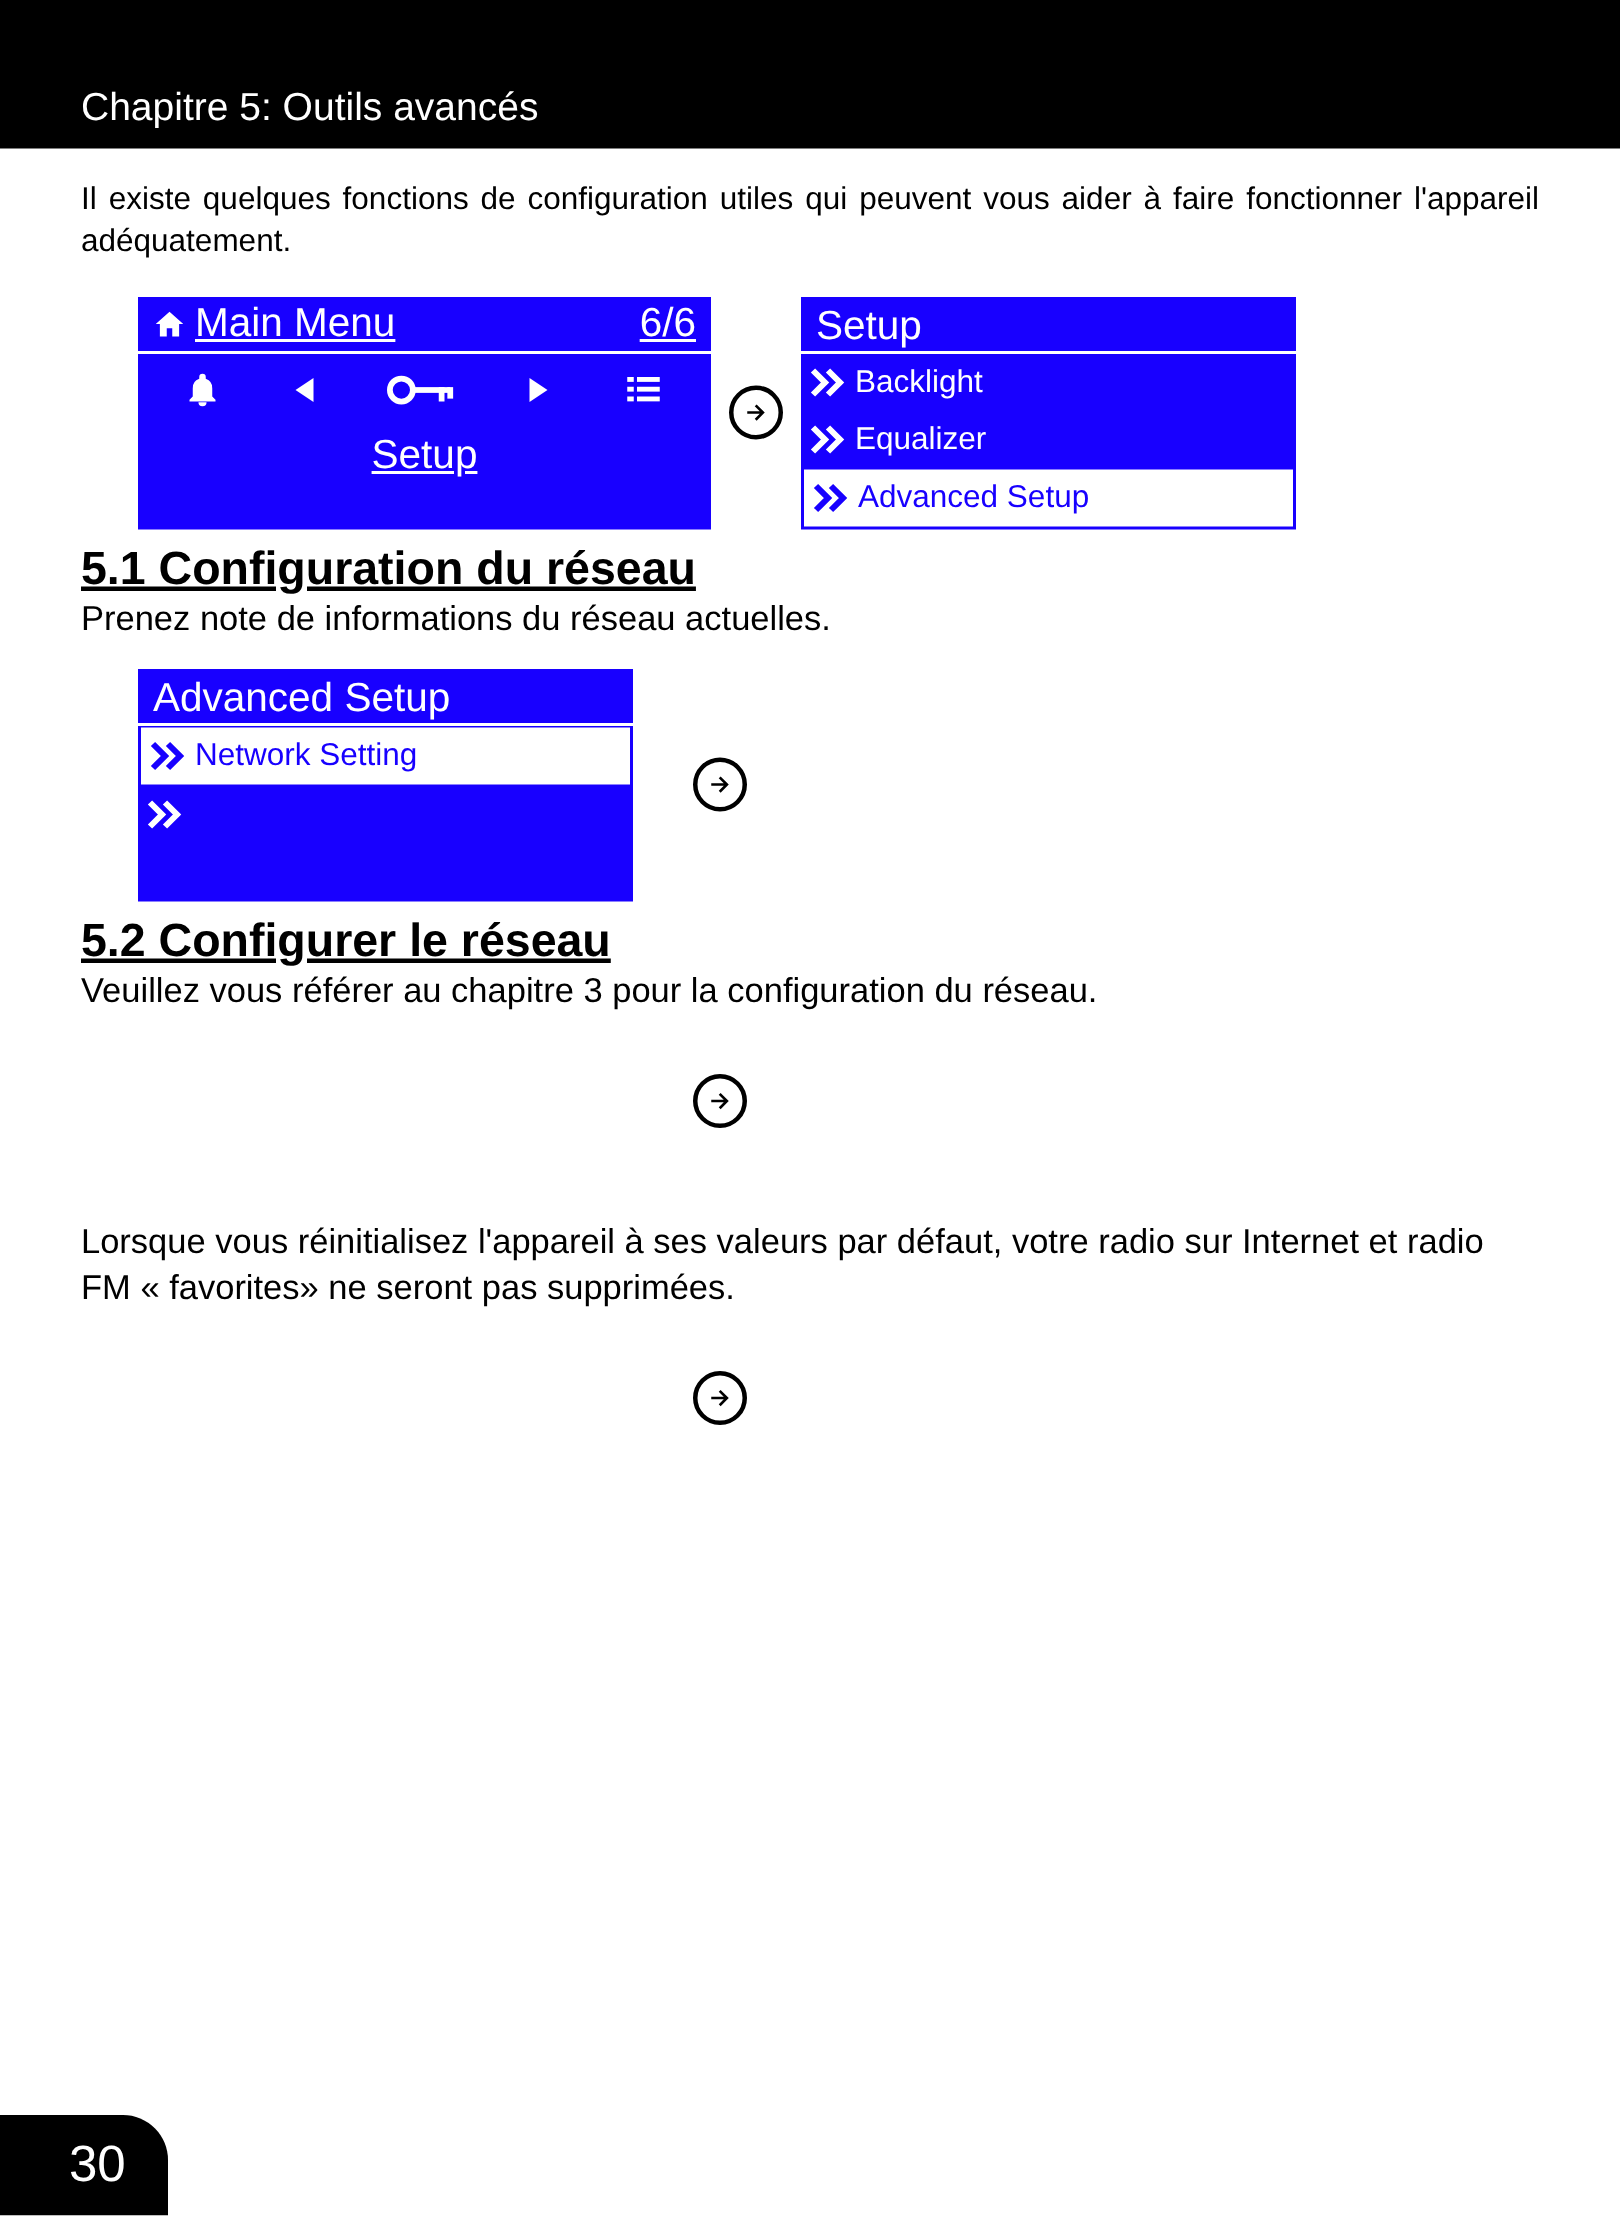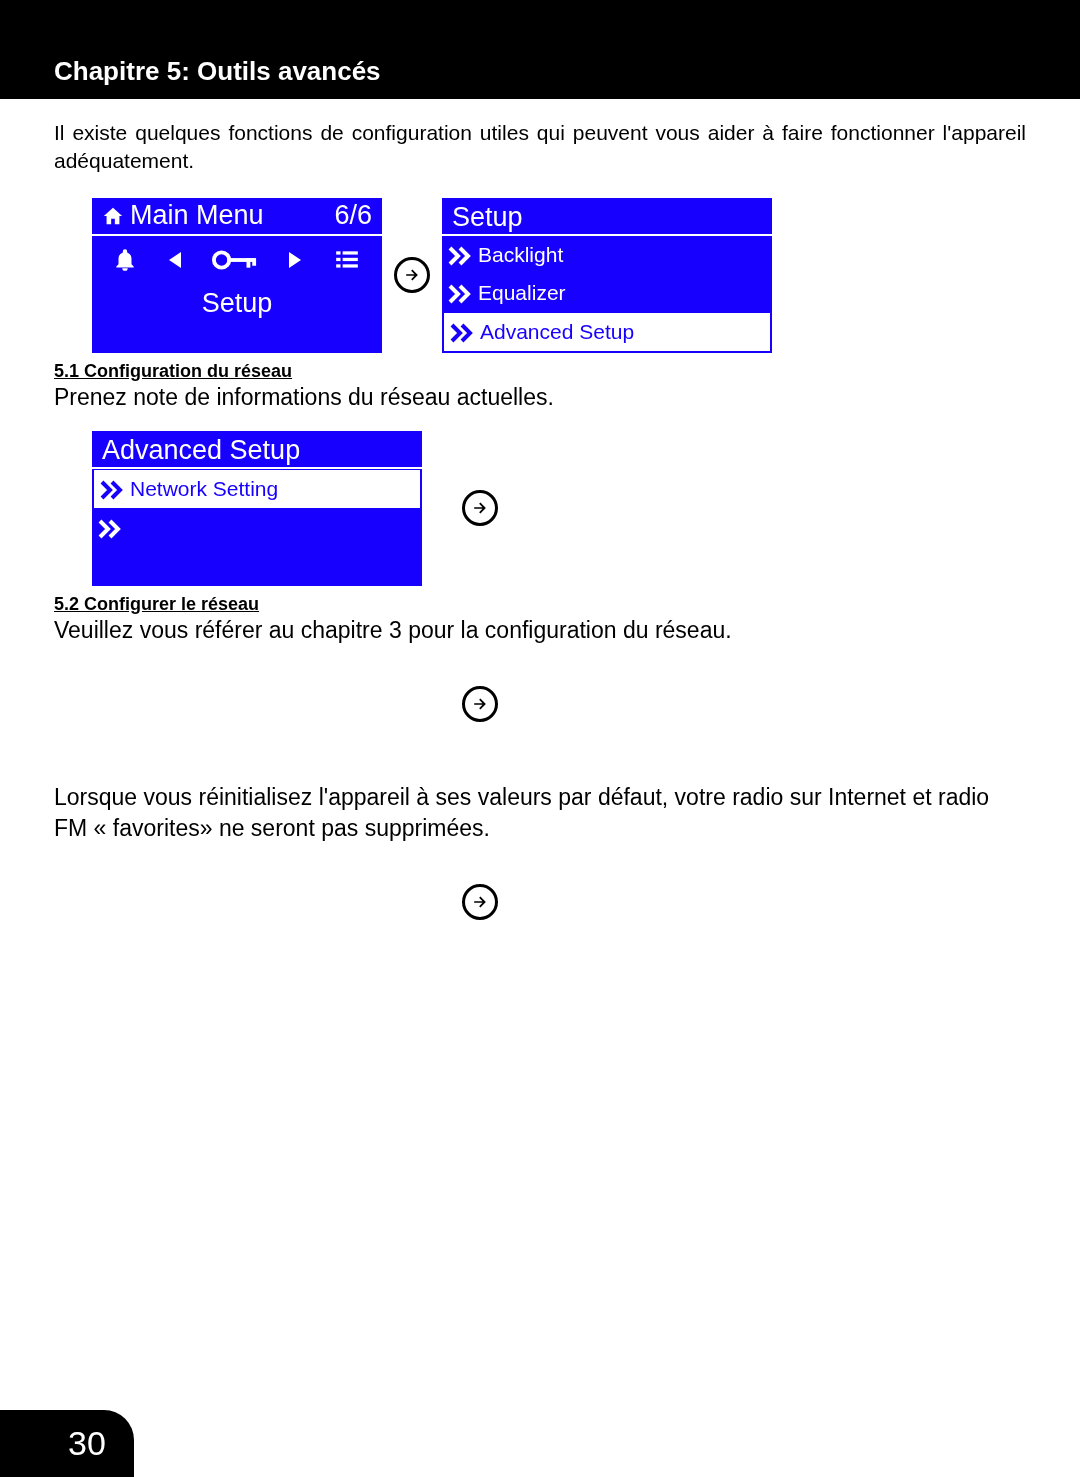--- a/index.html
+++ b/index.html
@@ -1,41 +1,41 @@
 <!DOCTYPE html>
 <html><head>
 <meta charset="utf-8">
 <style>
   * { margin:0; padding:0; box-sizing:border-box; }
   body { width:1080px; height:1477px; background:#fff; font-family:Arial,Helvetica,sans-serif; color:#000; position:relative; }
   .top-bar { background:#000; height:44px; }
-  .chapter-header { background:#000; color:#fff; font-weight:bold; font-size:26px; padding:12px 0 12px 54px; }
+  .chapter-header { background:#000; color:#fff; font-weight:normal; font-size:26px; padding:12px 0 12px 54px; }
   .content { padding:20px 54px 0 54px; }
   .intro { font-size:21px; line-height:1.35; margin-bottom:22px; text-align:justify; }
   .row { display:flex; align-items:center; margin-bottom:8px; }
   .spacer { flex:0 0 38px; }
   .arrow-col { width:60px; display:flex; justify-content:center; align-items:center; }
   .arrow-circle { width:36px; height:36px; border:3px solid #000; border-radius:50%; display:flex; justify-content:center; align-items:center; }
   .arrow-circle svg { width:20px; height:20px; }
   .lcd { background:#1800ff; color:#fff; font-family:Arial,sans-serif; display:flex; flex-direction:column; }
-  .lcd.main { width:290px; height:155px; }
+  .lcd.main { width:382px; height:155px;text-decoration:underline; }
   .lcd.setup { width:330px; height:155px; }
   .lcd.adv { width:330px; height:155px; margin-left:38px; }
   .lcd-title { background:#1800ff; color:#fff; font-size:27px; display:flex; align-items:center; justify-content:space-between; padding:0 10px; height:38px; border-bottom:2px solid #fff; }
   .lcd-title-plain { background:#1800ff; color:#fff; font-size:27px; padding:0 10px; height:38px; line-height:38px; border-bottom:2px solid #fff; }
   .lcd-item { display:flex; align-items:center; padding-left:6px; height:38px; font-size:21px; }
   .lcd-item.sel { background:#fff; color:#1800ff; margin:1px 2px; }
   .chev { display:inline-block; margin-right:2px; }
   .chev svg { width:28px; height:20px; vertical-align:middle; }
   .icon-strip { display:flex; justify-content:space-around; align-items:center; height:48px; padding:0 8px; }
   .icon-strip svg { fill:#fff; }
   .setup-label { text-align:center; font-size:27px; height:38px; line-height:38px; }
-  .section-heading { font-weight:bold; font-size:18px; text-decoration:underline; margin-top:6px; }
+  .section-heading { font-weight:bold; font-size:31px; text-decoration:underline; margin-top:6px; }
   .section-text { font-size:23px; line-height:1.35; margin-bottom:18px; }
-  .page-tab { position:absolute; bottom:0; left:0; background:#000; color:#fff; font-size:34px; font-weight:300; padding:14px 28px 14px 68px; border-top-right-radius:30px; }
+  .page-tab { position:absolute; bottom:0; left:0; background:#000; color:#fff; font-size:34px; font-weight:300; padding:14px 28px 14px 46px; border-top-right-radius:30px; }
   .home-ico { width:22px; height:22px; fill:#fff; margin-right:6px; vertical-align:-3px; }
 </style>
 </head>
 <body>
 
 <div class="top-bar"></div>
 <div class="chapter-header">Chapitre 5: Outils avancés</div>
 
 <div class="content">
   <p class="intro">Il existe quelques fonctions de configuration utiles qui peuvent vous aider à faire fonctionner l'appareil adéquatement.</p>

